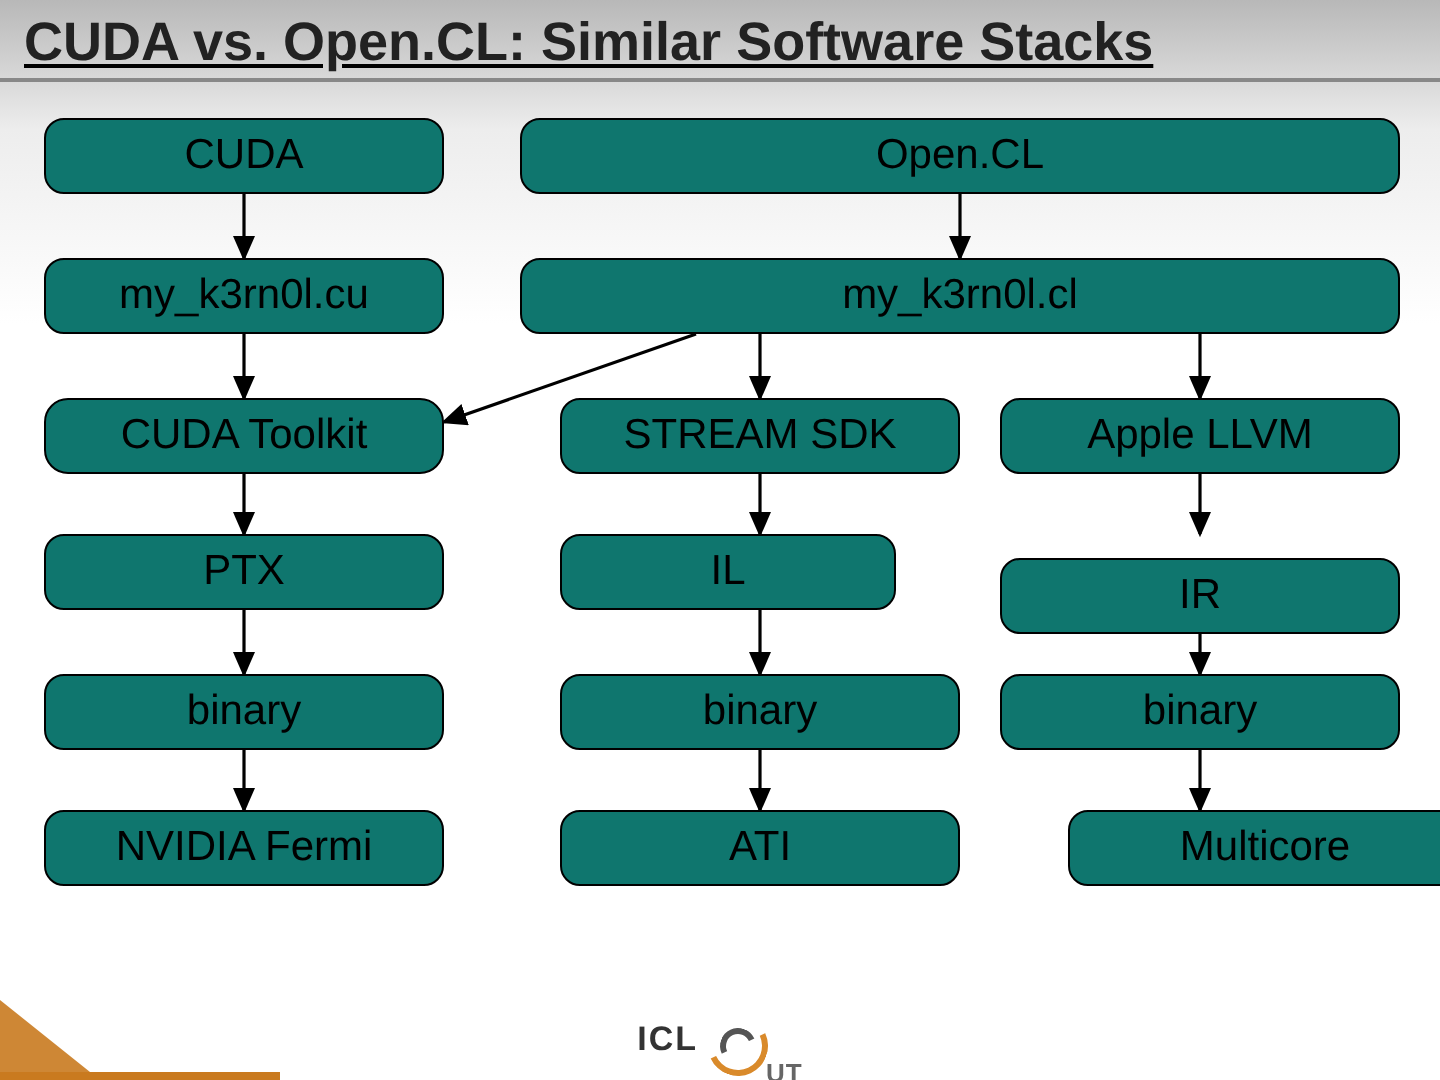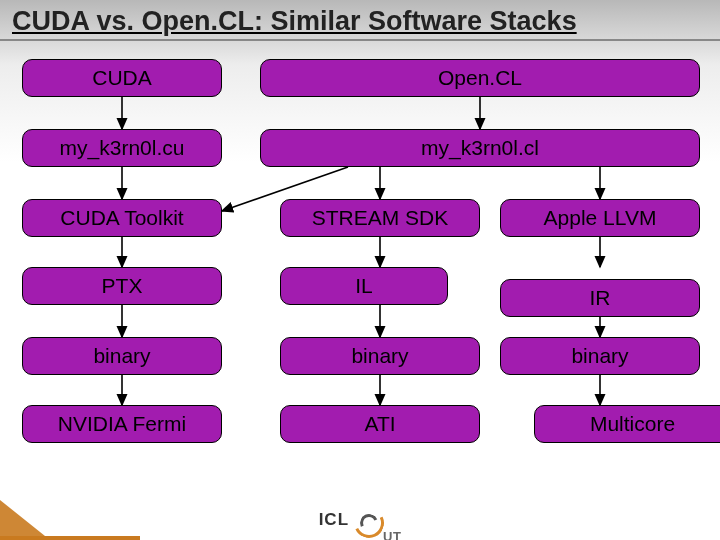--- a/index.html
+++ b/index.html
@@ -22,21 +22,21 @@
   }
   .stage {
     position: relative;
     width: 720px;
     height: 460px;
   }
   .node {
     position: absolute;
     border: 1.6px solid #000;
     border-radius: 10px;
-    background: #a21caf;
+    background: #0f766e;
     display: flex;
     align-items: center;
     justify-content: center;
     font-size: 21px;
     color: #000;
     padding: 0 6px;
   }
   .footer {
     position: absolute;
     bottom: 0;
@@ -137,21 +137,21 @@
     </div>
     <div class="node" style="left: 260px; top: 18px; width: 440px; height: 38px;">
       <span>Open.CL</span>
     </div>
     <div class="node" style="left: 22px; top: 88px; width: 200px; height: 38px;">
       <span>my_k3rn0l.cu</span>
     </div>
     <div class="node" style="left: 260px; top: 88px; width: 440px; height: 38px;">
       <span>my_k3rn0l.cl</span>
     </div>
-    <div class="node" style="left: 22px; top: 158px; width: 200px; height: 38px;">
+    <div class="node" style="left: 22px; top: 158px; width: 200px; height: 38px; border-radius: 12px;">
       <span>CUDA Toolkit</span>
     </div>
     <div class="node" style="left: 280px; top: 158px; width: 200px; height: 38px;">
       <span>STREAM SDK</span>
     </div>
     <div class="node" style="left: 500px; top: 158px; width: 200px; height: 38px;">
       <span>Apple LLVM</span>
     </div>
     <div class="node" style="left: 22px; top: 226px; width: 200px; height: 38px;">
       <span>PTX</span>

